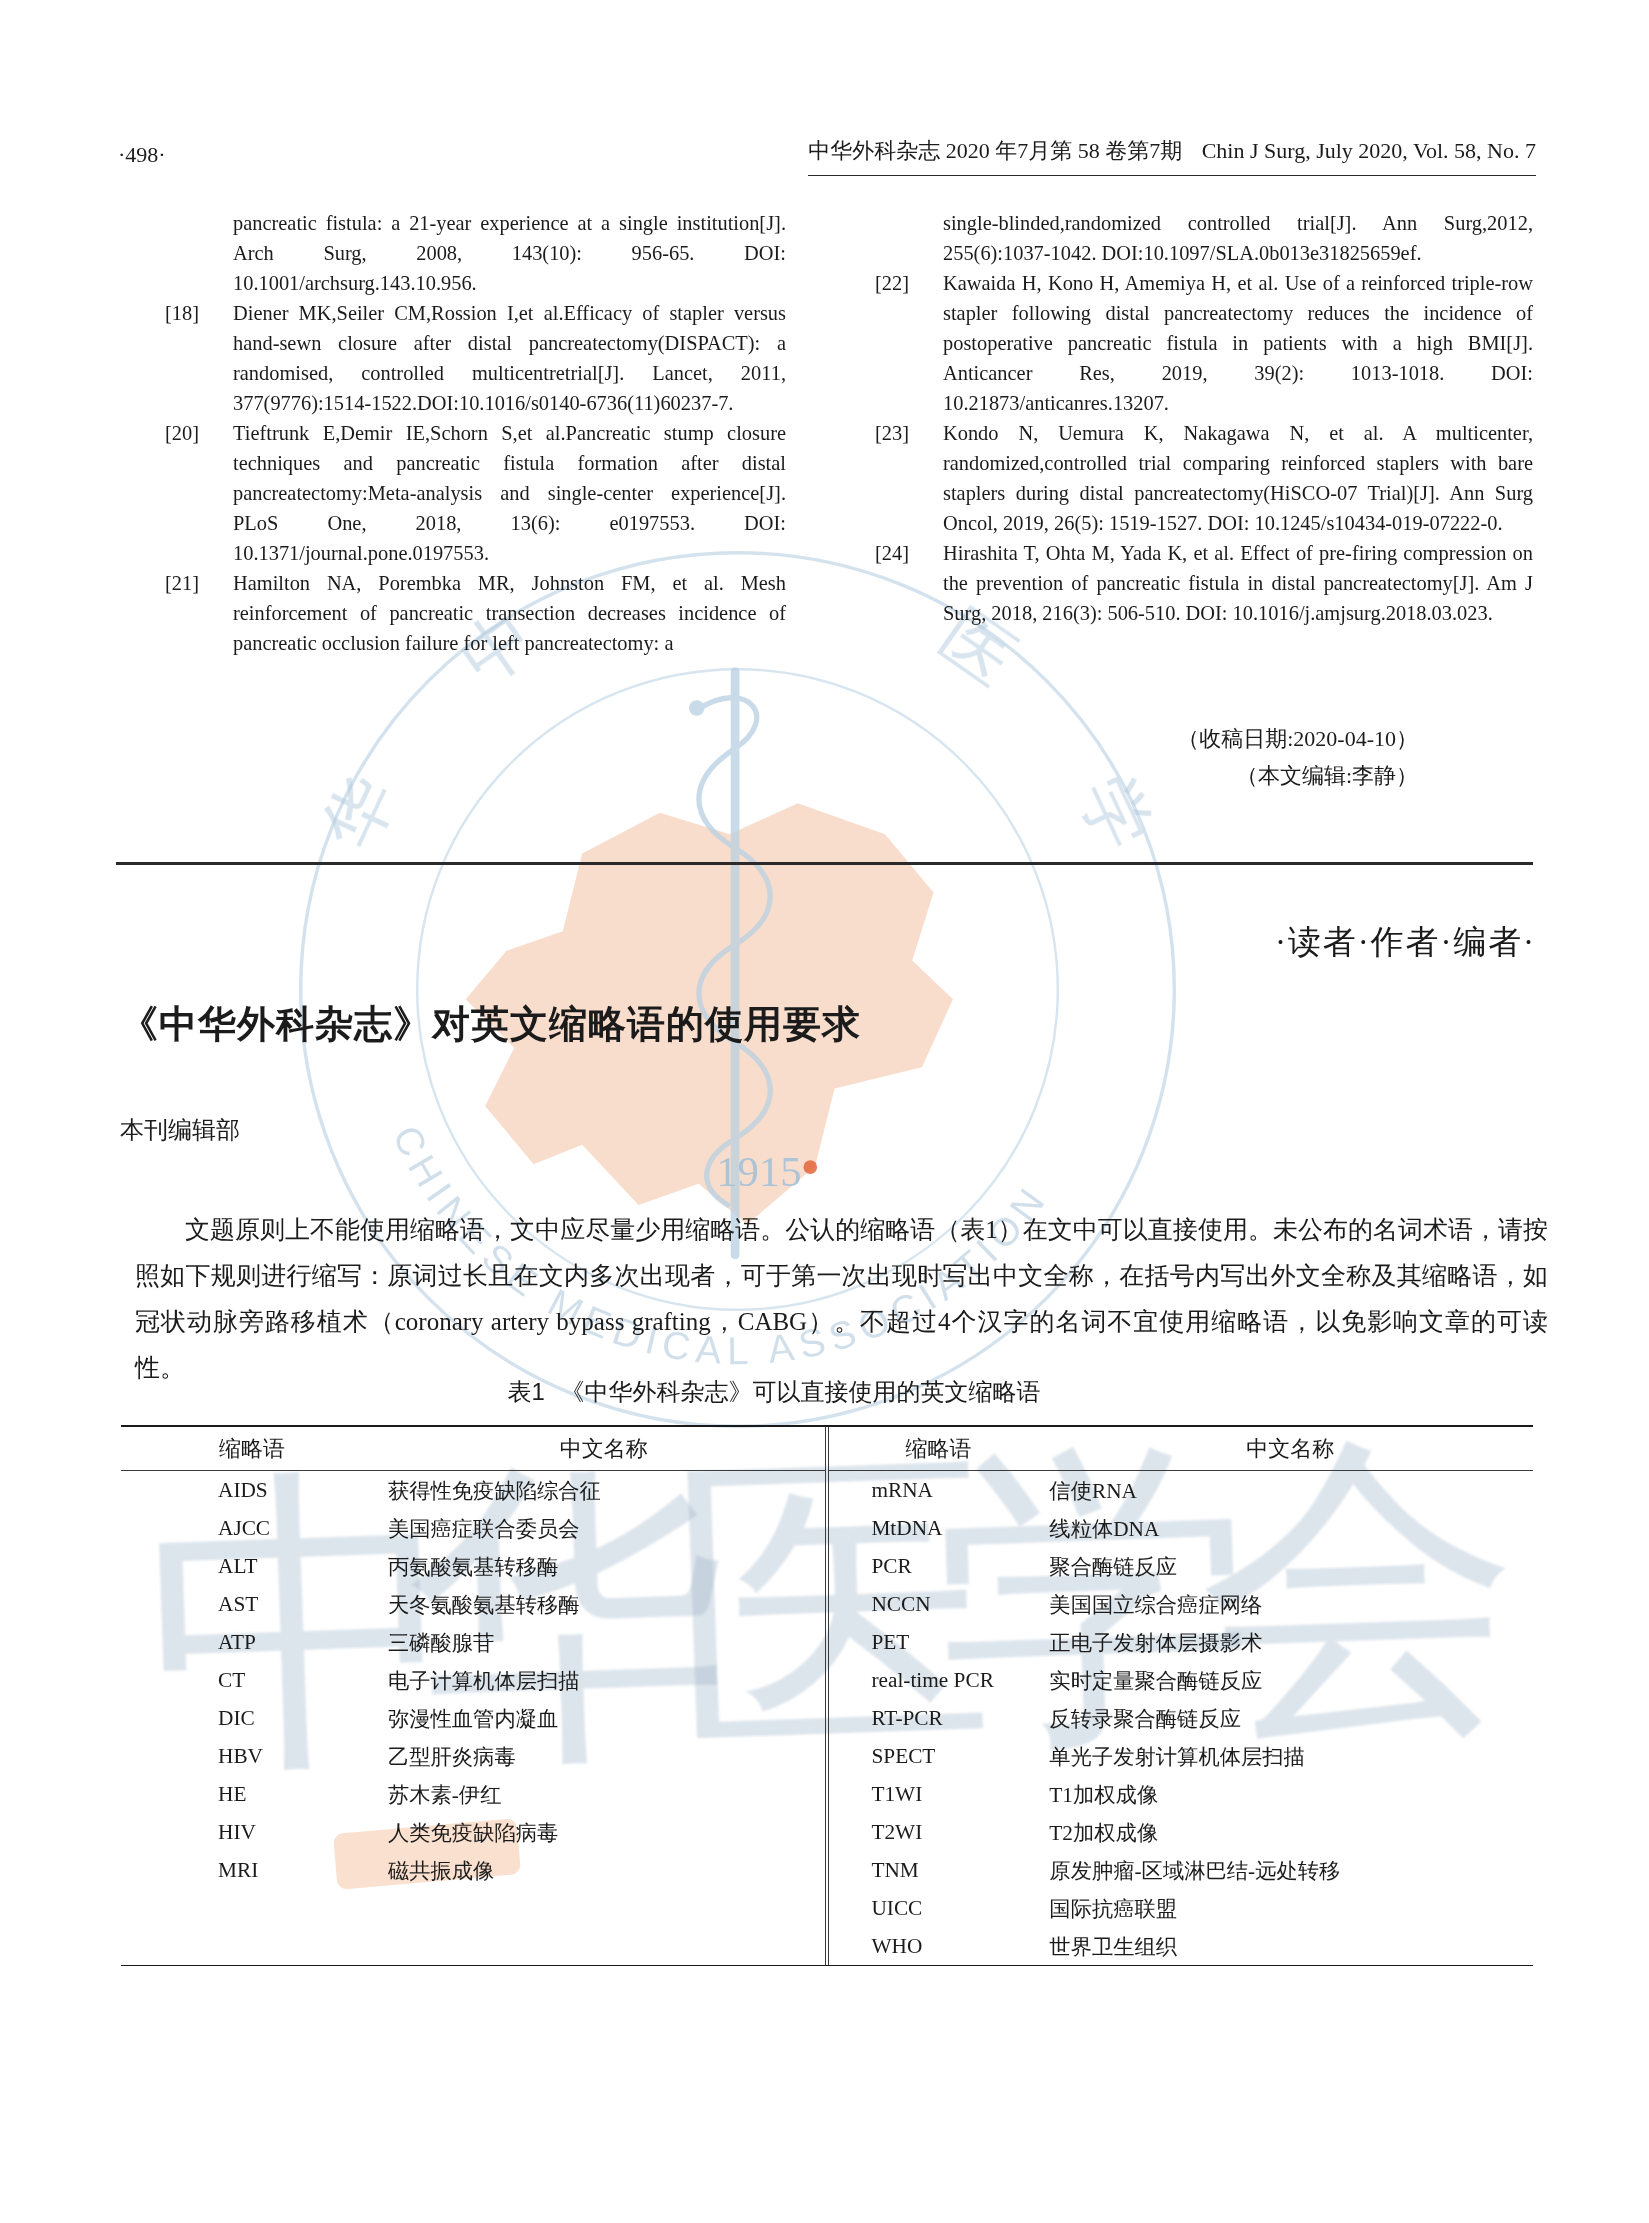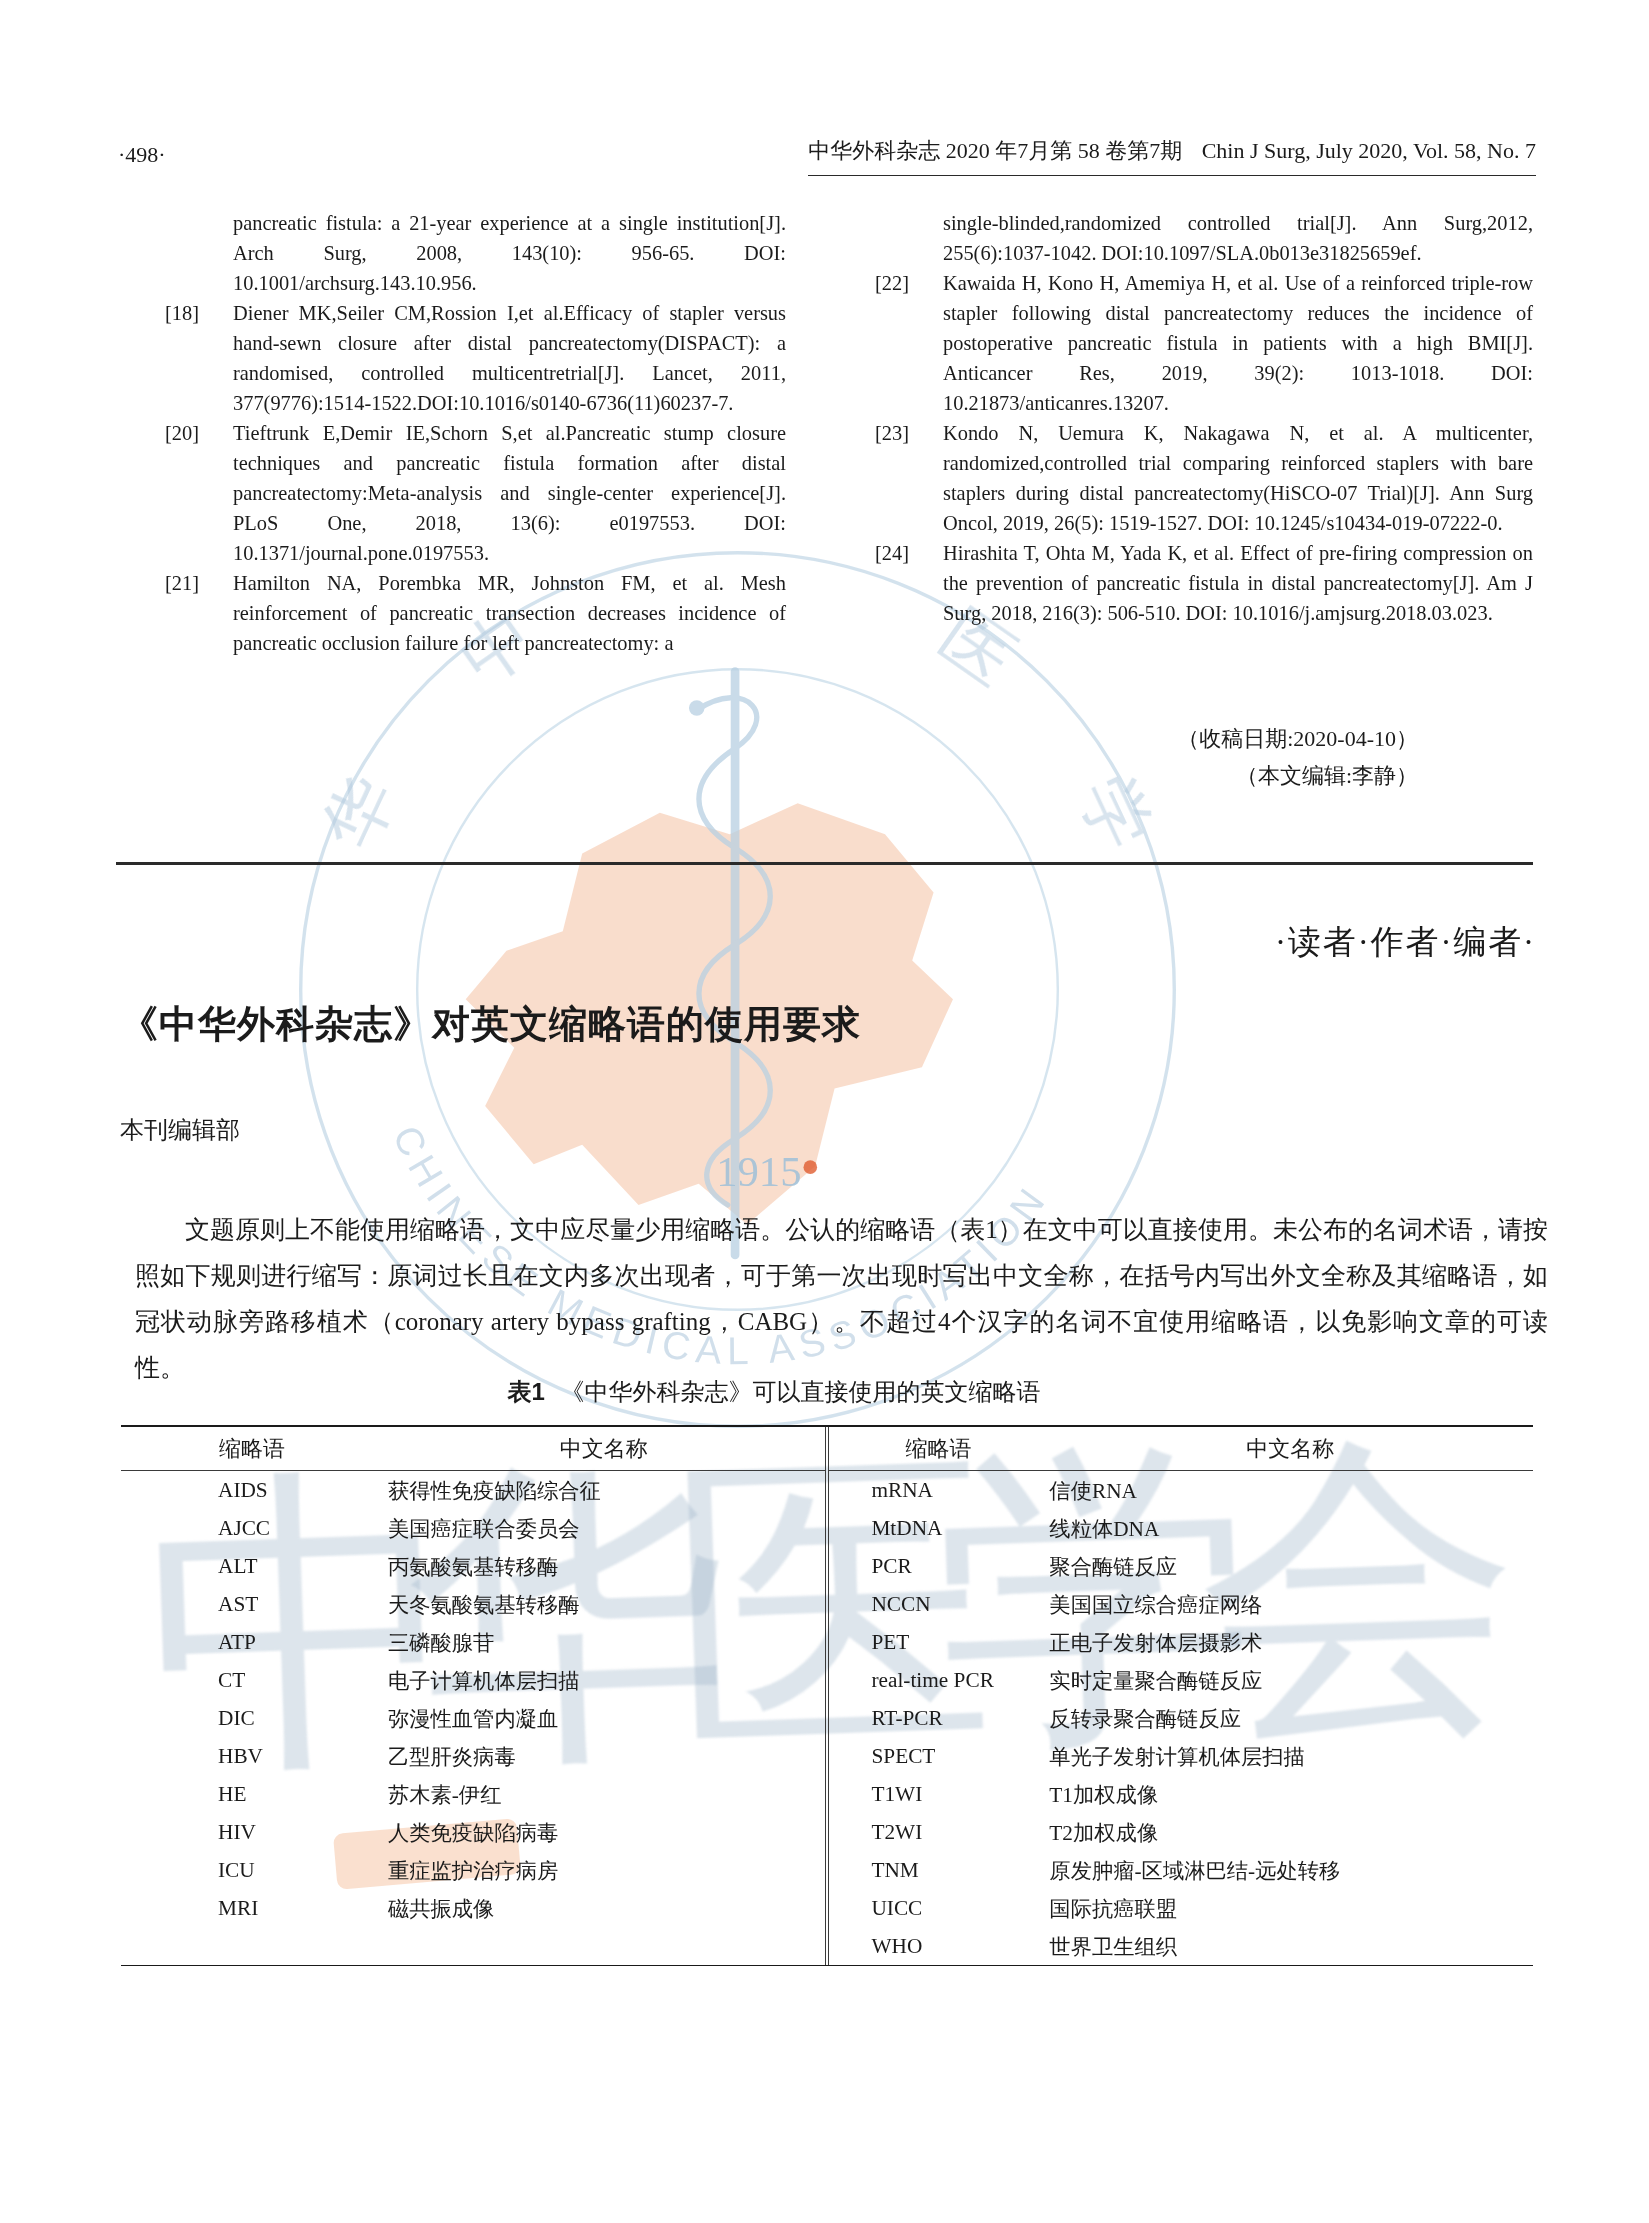--- a/index.html
+++ b/index.html
@@ -51,21 +51,21 @@
   .para{
     position:absolute;left:120px;top:1192px;width:1413px;
     font-size:25px;line-height:46px;text-align:justify;text-indent:2em;
   }
   
   .caption{
     position:absolute;left:121px;top:1376px;width:1412px;text-align:center;
     font-size:24px;font-family:"Liberation Sans","DejaVu Sans",sans-serif;
     transform:translateX(-53px);
   }
-  .caption .cap-label{font-weight:700;margin-right:15.5px;}
+  .caption .cap-label{font-weight:400;margin-right:15.5px;}
   .tablewrap{
     position:absolute;left:121px;top:1425px;width:1412px;
     border-top:2.9px solid #1a1a1a;border-bottom:1.9px solid #1a1a1a;
     display:flex;gap:2.9px;background:transparent;z-index:1;
   }
   .half{width:704px;}
   .half.lh{border-right:1.5px solid #3a3a3a;}
   .half.rh{border-left:1.5px solid #3a3a3a;}
   table.abbr{border-collapse:collapse;table-layout:fixed;width:100%;}
   table.abbr th{
@@ -214,24 +214,20 @@
             </tr>
           <tr>
               <td class="abbr-c">HE</td>
               <td class="name-c">苏木素-伊红</td>
             </tr>
           <tr>
               <td class="abbr-c">HIV</td>
               <td class="name-c">人类免疫缺陷病毒</td>
             </tr>
           <tr>
-              <td class="abbr-c">ICU</td>
-              <td class="name-c">重症监护治疗病房</td>
-            </tr>
-          <tr>
               <td class="abbr-c">MRI</td>
               <td class="name-c">磁共振成像</td>
             </tr>
         </tbody>
       </table>
     </div>
     <div class="half rh">
       <table class="abbr">
         <colgroup>
             <col style="width:218px">

